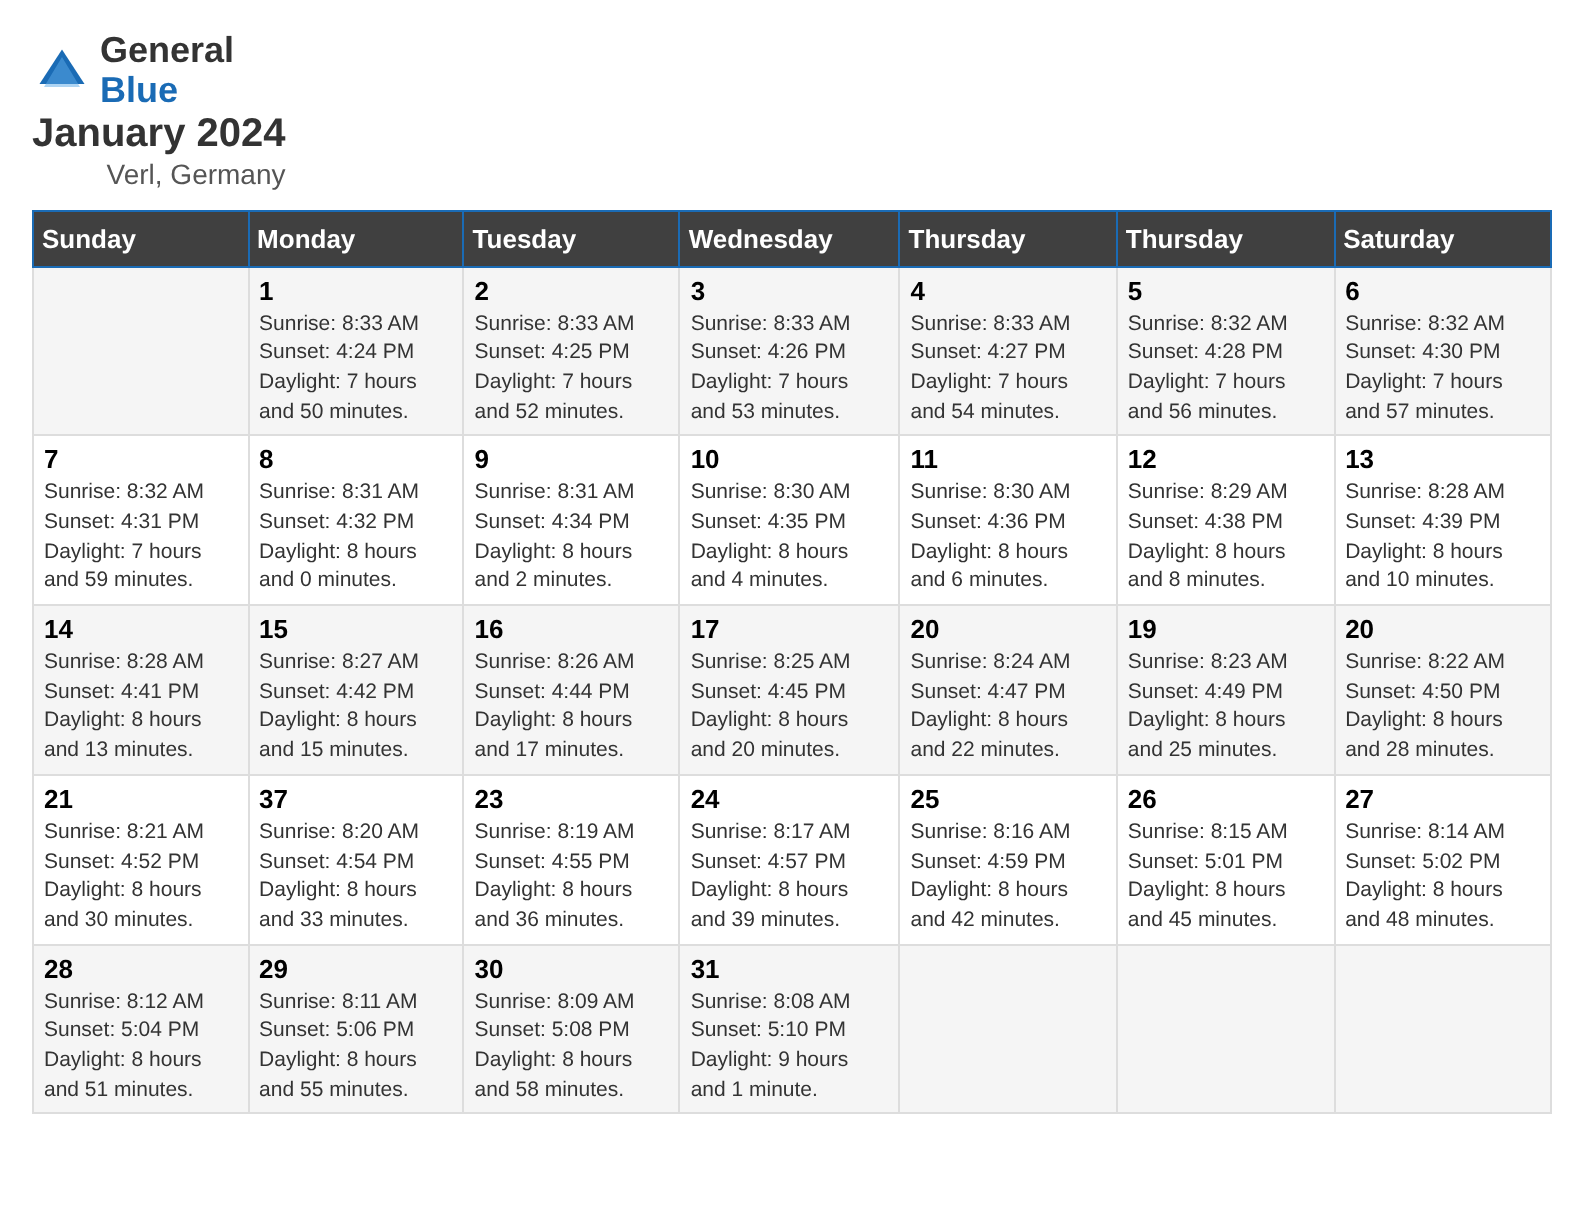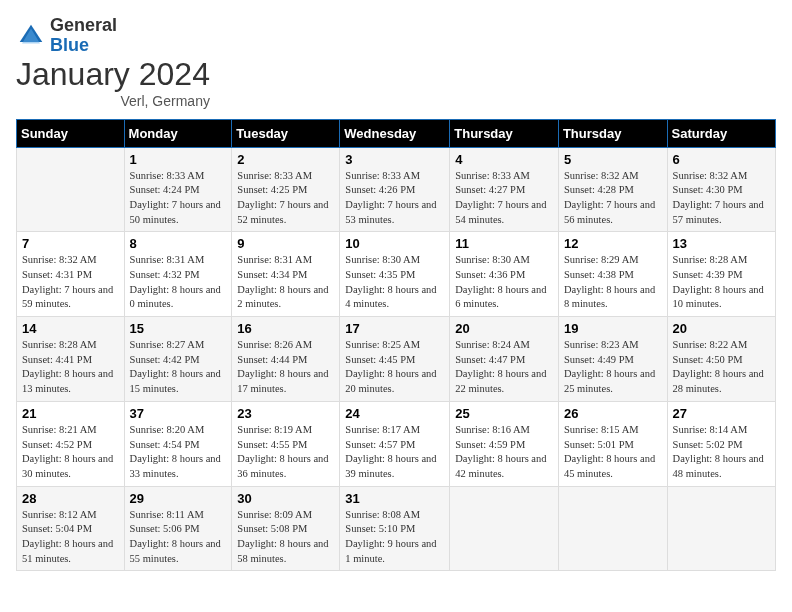--- a/index.html
+++ b/index.html
@@ -32,36 +32,36 @@
       color: #1a6bb5;
     }
     .logo-icon {
       width: 30px;
       height: 30px;
     }
     .title-area {
       text-align: right;
     }
     .month-title {
-      font-size: 32px;
-      font-weight: normal;
+      font-size: 20px;
+      font-weight: bold;
       color: #333;
     }
     .location {
       font-size: 14px;
       color: #555;
       text-align: right;
     }
     table {
       width: 100%;
       border-collapse: collapse;
       font-size: 11px;
     }
     thead tr th {
-      background-color: #000000;
+      background-color: #404040;
       color: #fff;
       padding: 6px 4px;
       text-align: left;
       font-size: 13px;
       font-weight: bold;
       border: 1px solid #1a6bb5;
       margin-top: 48px;
     }
     tbody tr td {
       border: 1px solid #ddd;
@@ -79,21 +79,20 @@
     .day-number {
       font-weight: bold;
       font-size: 13px;
       display: block;
       margin-bottom: 2px;
     }
     .day-info {
       font-size: 10.5px;
       color: #333;
       line-height: 1.4;
-      font-family: Liberation Serif, serif;
     }
     .empty-cell {
       background-color: #f5f5f5;
     }
   </style>
 </head>
 <body>
 
 <div class="header">
   <div class="logo">

